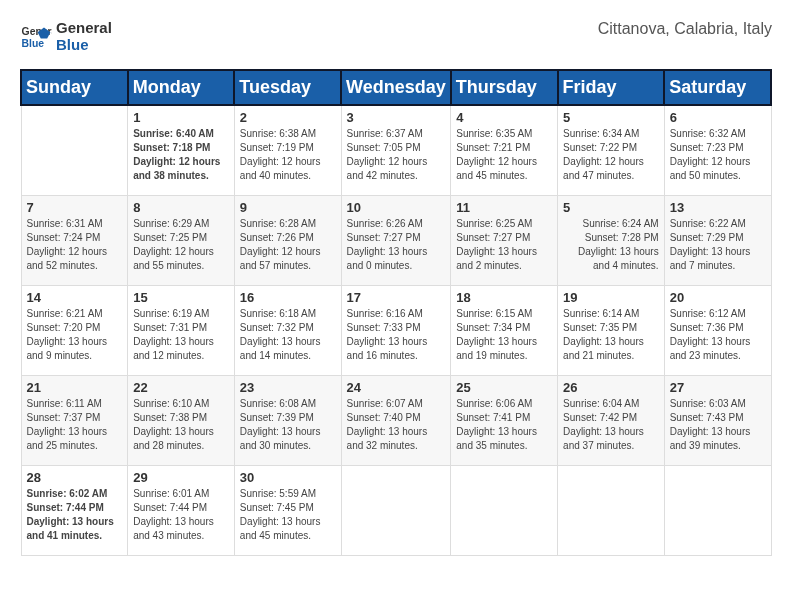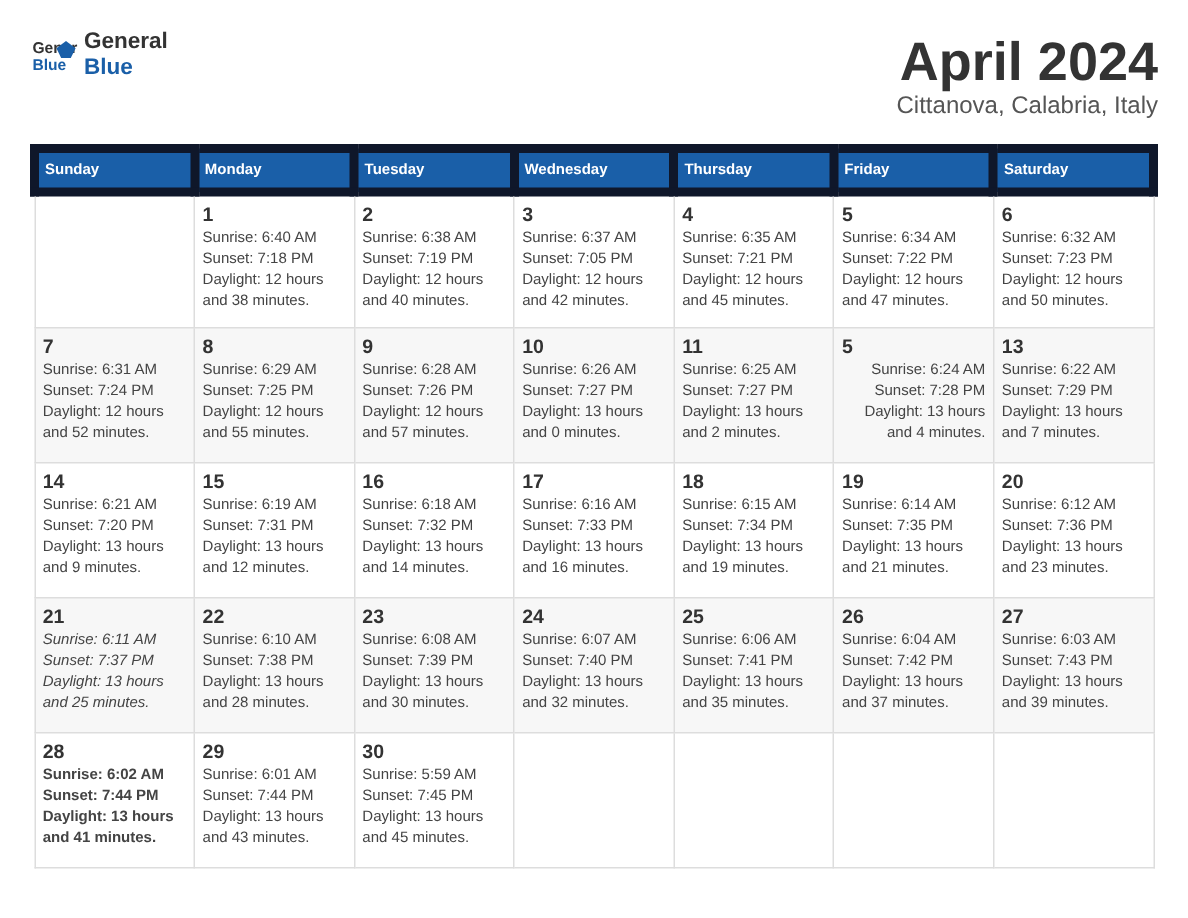--- a/index.html
+++ b/index.html
@@ -40,23 +40,23 @@
     table {
       width: 100%;
       border-collapse: collapse;
       font-size: 11px;
     }
     thead tr th {
       background-color: #1a5fa8;
       color: #fff;
       padding: 6px 4px;
       text-align: left;
-      font-size: 10px;
+      font-size: 18px;
       font-weight: bold;
-      border: 6px solid #0f172a;
+      border: 2px solid #0f172a;
     }
     tbody tr td {
       vertical-align: top;
       padding: 4px 5px;
       border: 1px solid #ddd;
       min-height: 80px;
       height: 90px;
       width: 107px;
     }
     .day-number {
@@ -90,21 +90,20 @@
       <text x="2" y="18" font-size="13" font-weight="bold" fill="#333" font-family="Arial">General</text>
       <text x="2" y="32" font-size="13" font-weight="bold" fill="#1a5fa8" font-family="Arial">Blue</text>
       <polygon points="30,8 38,14 34,22 26,22 22,14" fill="#1a5fa8"></polygon>
     </svg>
     <div>
       <div style="font-size:15px;font-weight:bold;color:#333;line-height:1.1;">General</div>
       <div style="font-size:15px;font-weight:bold;color:#1a5fa8;line-height:1.1;">Blue</div>
     </div>
   </div>
   <div class="title-section">
-    <div class="month-title">April 2024</div>
     <div class="subtitle">Cittanova, Calabria, Italy</div>
   </div>
 </div>
 
 <table>
   <thead>
     <tr>
     <th>Sunday</th>
         <th>Monday</th>
         <th>Tuesday</th>
@@ -112,21 +111,21 @@
         <th>Thursday</th>
         <th>Friday</th>
         <th>Saturday</th>
       </tr>
   </thead>
   <tbody id="calendar-body">
   <tr>
         <td class="empty-cell"></td>
         <td>
           <span class="day-number">1</span>
-          <div class="day-info" style="white-space: pre-line;">Sunrise: 6:40 AM
+          <div class="day-info" style="white-space: pre-line; font-weight: bold;">Sunrise: 6:40 AM
 Sunset: 7:18 PM
 Daylight: 12 hours
 and 38 minutes.</div>
         </td>
         <td>
           <span class="day-number">2</span>
           <div class="day-info" style="white-space: pre-line;">Sunrise: 6:38 AM
 Sunset: 7:19 PM
 Daylight: 12 hours
 and 40 minutes.</div>
@@ -258,21 +257,21 @@
           <span class="day-number">20</span>
           <div class="day-info" style="white-space: pre-line;">Sunrise: 6:12 AM
 Sunset: 7:36 PM
 Daylight: 13 hours
 and 23 minutes.</div>
         </td>
       </tr>
       <tr>
         <td>
           <span class="day-number">21</span>
-          <div class="day-info" style="white-space: pre-line; font-style: italic;">Sunrise: 6:11 AM
+          <div class="day-info" style="white-space: pre-line;">Sunrise: 6:11 AM
 Sunset: 7:37 PM
 Daylight: 13 hours
 and 25 minutes.</div>
         </td>
         <td>
           <span class="day-number">22</span>
           <div class="day-info" style="white-space: pre-line;">Sunrise: 6:10 AM
 Sunset: 7:38 PM
 Daylight: 13 hours
 and 28 minutes.</div>

